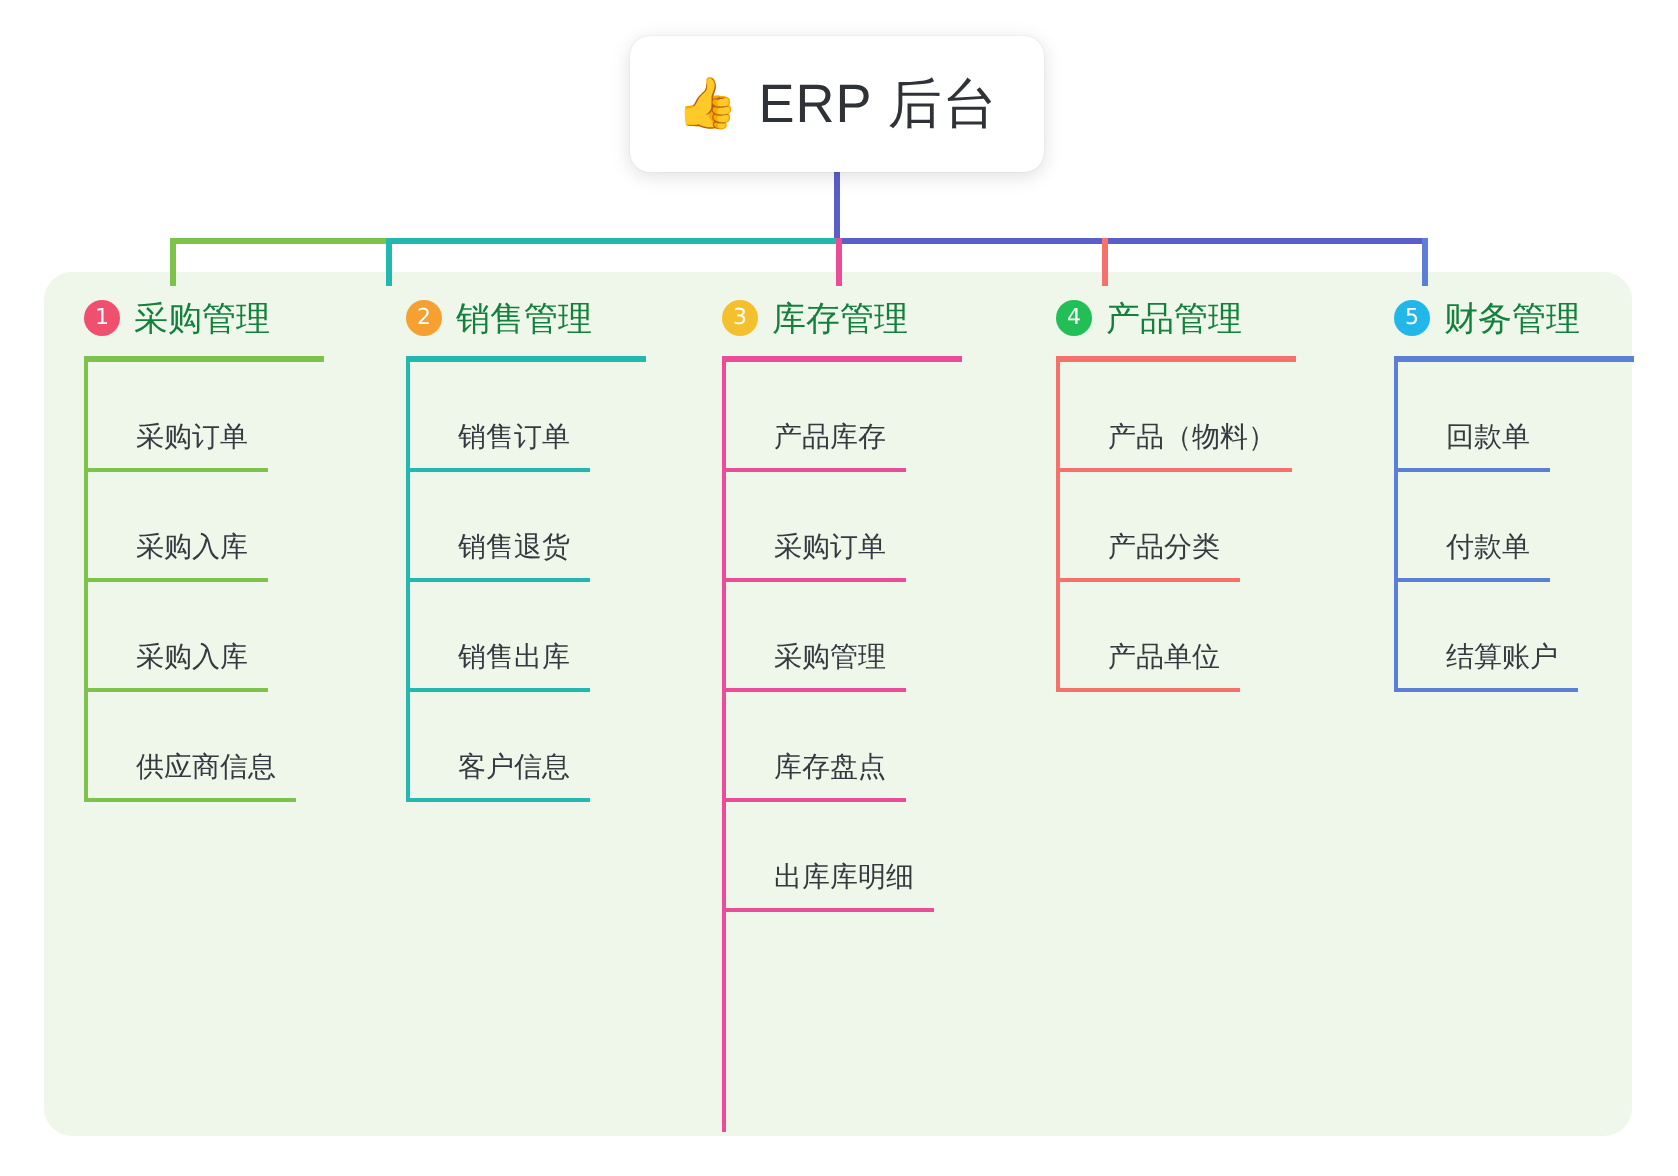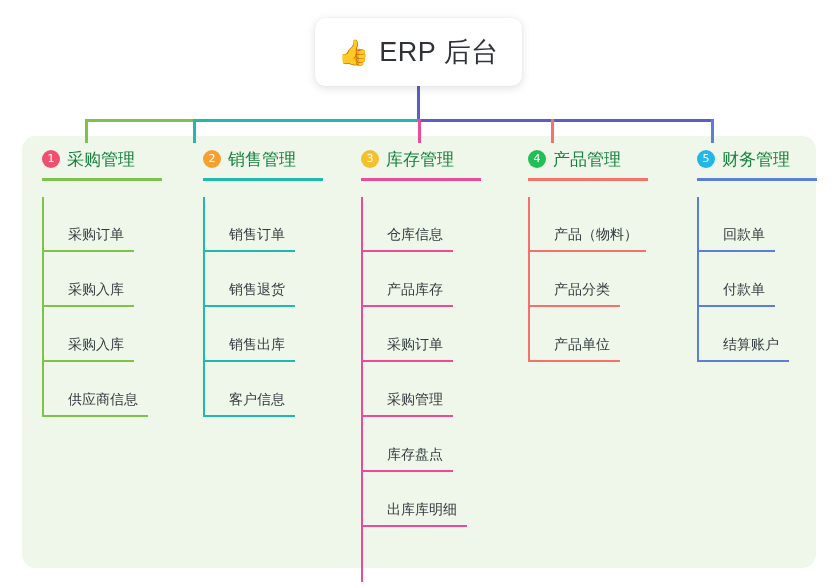--- a/index.html
+++ b/index.html
@@ -87,21 +87,21 @@
   .col-title {
     font-size: 17px;
     color: #15803d;
   }
   .head-rule {
     height: 3px;
     margin-top: 6px;
   }
   .children {
     position: relative;
-    margin-top: 16px;
+    margin-top: 0;
   }
   .spine {
     position: absolute;
     left: 0;
     top: 0;
     width: 2px;
   }
   .child {
     position: relative;
     height: 55px;
@@ -199,24 +199,20 @@
     </div>
     <div class="column" style="left: 361px; top: 146px;">
       <div class="col-head">
         <span class="badge" style="background: rgb(245, 192, 46);">3</span>
         <span class="col-title">库存管理</span>
       </div>
       <div class="head-rule" style="width: 120px; background: rgb(234, 76, 154);"></div>
       <div class="children">
         <div class="spine" style="height: 385px; background: rgb(234, 76, 154);"></div>
         <div class="child">
-          <div class="child-label">仓库信息</div>
-          <div class="child-rule" style="width: 92px; background: rgb(234, 76, 154);"></div>
-        </div>
-        <div class="child">
           <div class="child-label">产品库存</div>
           <div class="child-rule" style="width: 92px; background: rgb(234, 76, 154);"></div>
         </div>
         <div class="child">
           <div class="child-label">采购订单</div>
           <div class="child-rule" style="width: 92px; background: rgb(234, 76, 154);"></div>
         </div>
         <div class="child">
           <div class="child-label">采购管理</div>
           <div class="child-rule" style="width: 92px; background: rgb(234, 76, 154);"></div>

